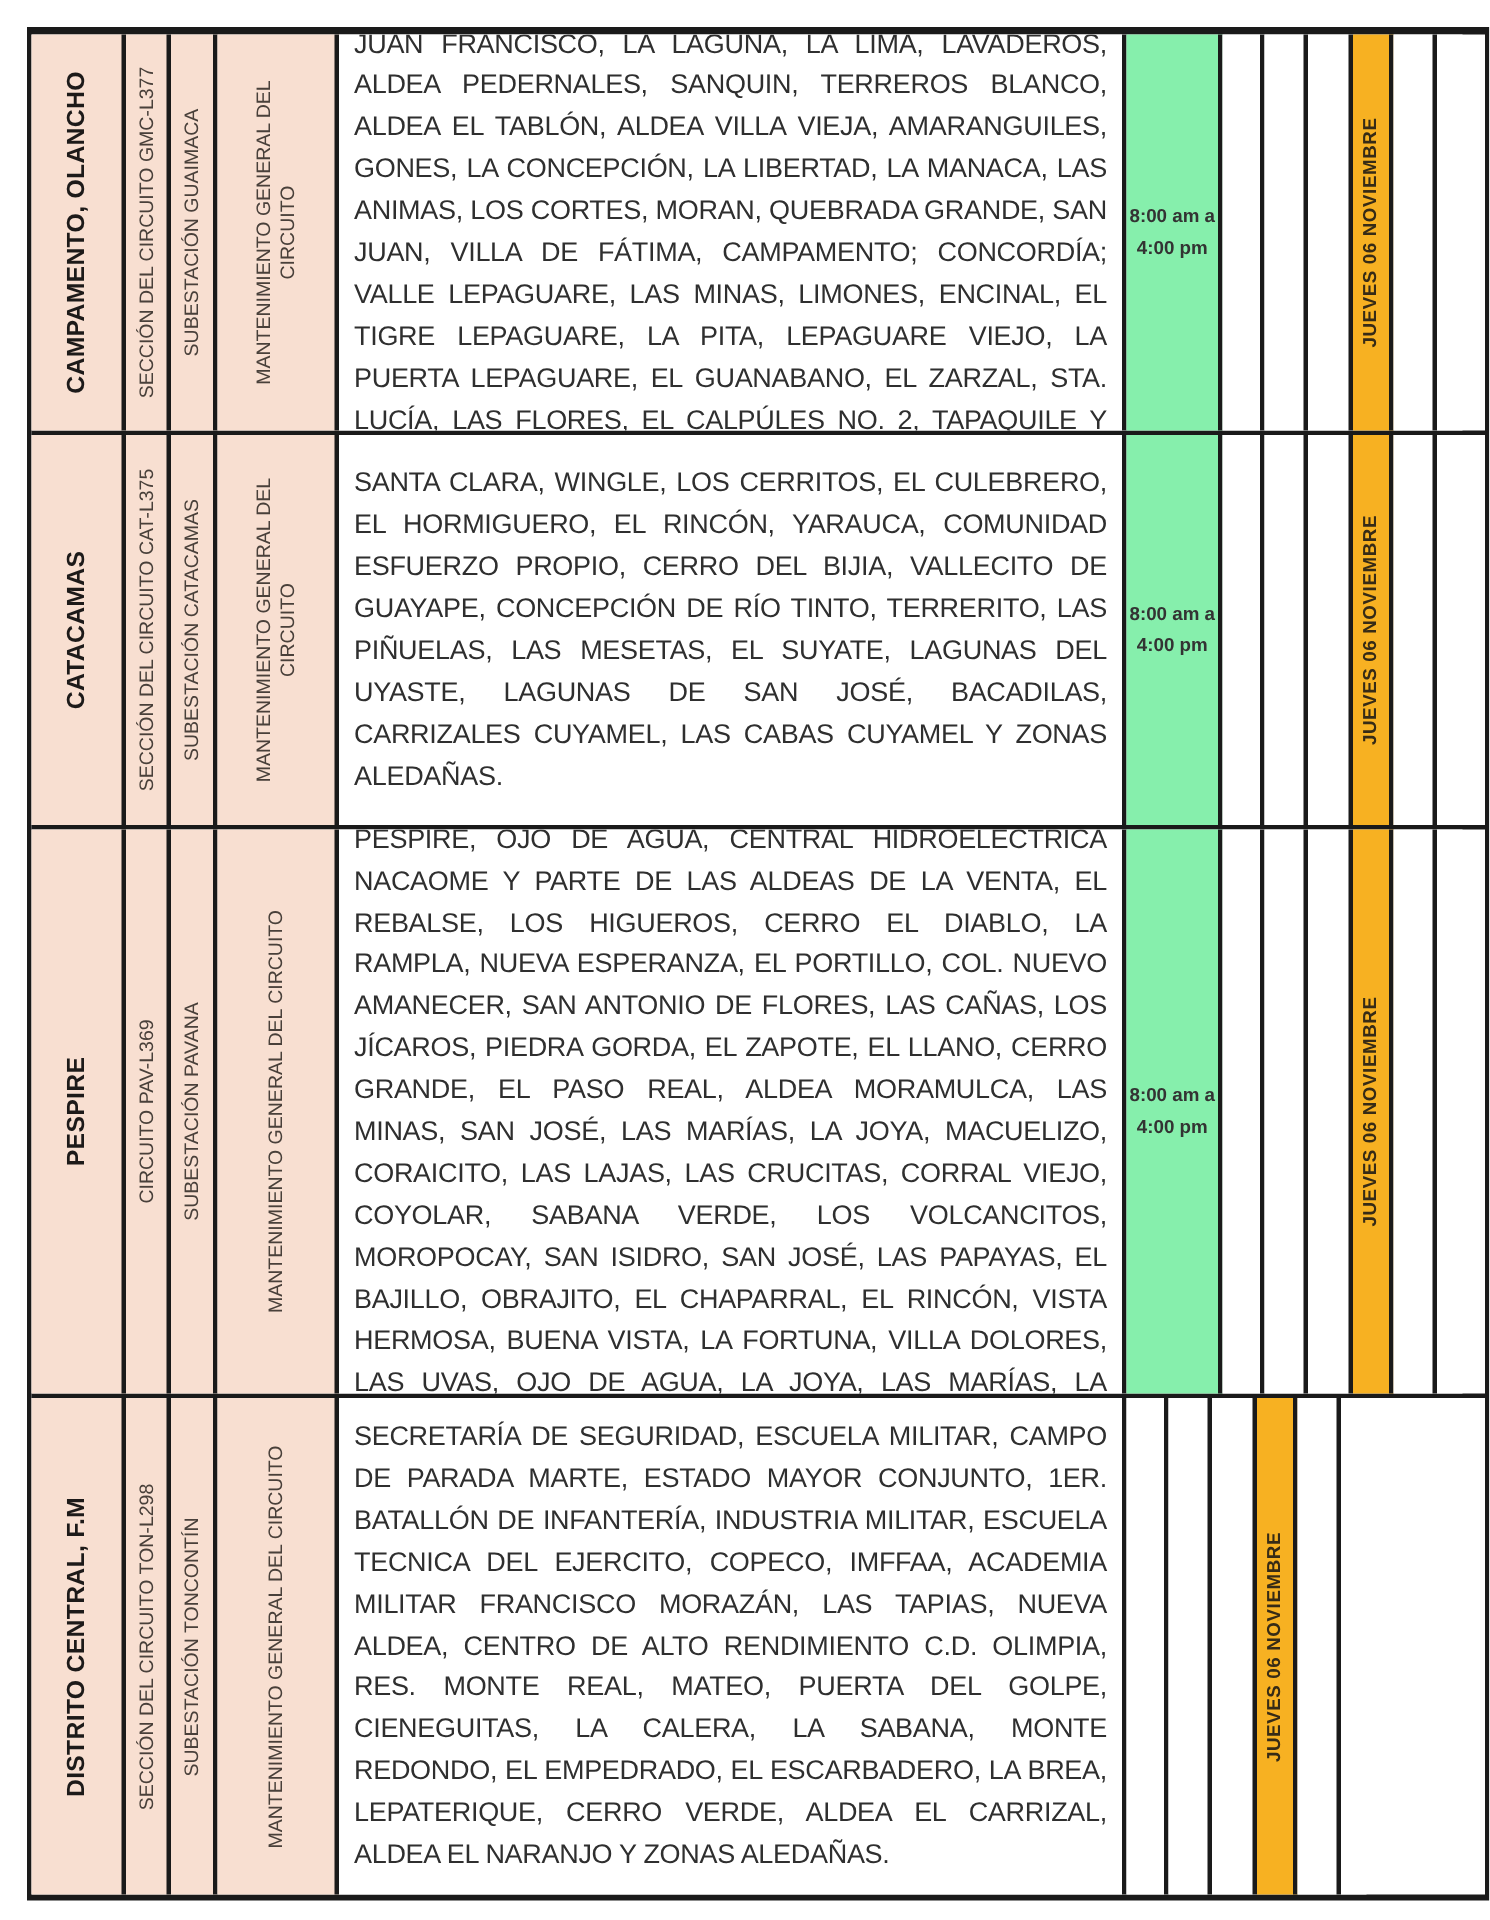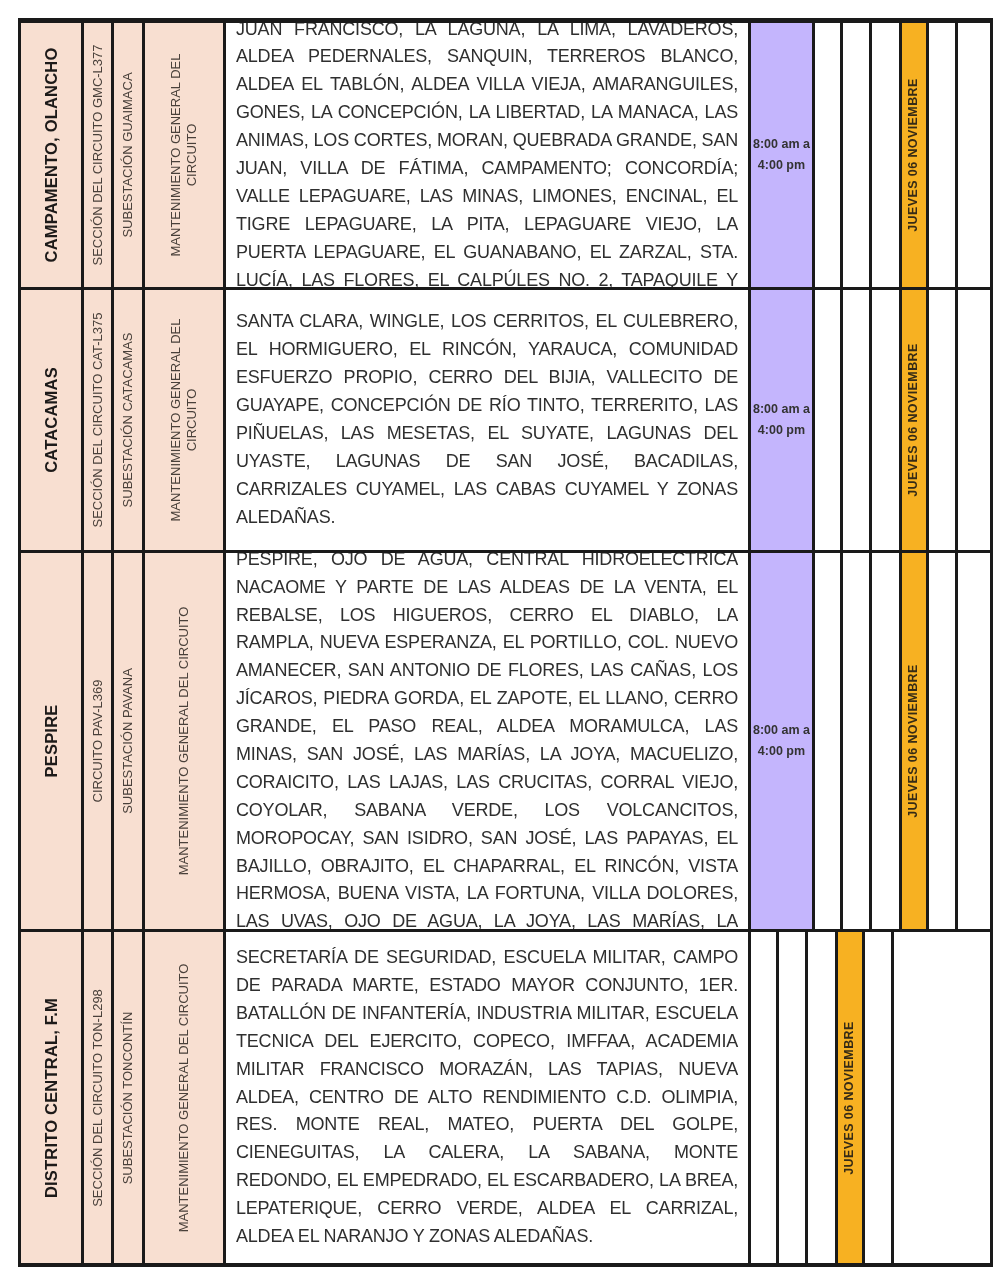--- a/index.html
+++ b/index.html
@@ -39,21 +39,21 @@
     border-right: 3px solid #1a1a1a;
     height: 100%;
     overflow: hidden;
   }
   .cell:last-child { border-right: none; }
   .c-loc   { width: 63px;  background: #F8DFD1; }
   .c-cir   { width: 30px;  background: #F8DFD1; }
   .c-sub   { width: 31px;  background: #F8DFD1; }
   .c-man   { width: 81px;  background: #F8DFD1; }
   .c-areas { width: 525px; background: #ffffff; display: flex; align-items: center; padding: 0 10px; }
-  .c-time  { width: 64px;  background: #c4b5fd; display: flex; align-items: center; justify-content: center; }
+  .c-time  { width: 64px;  background: #86efac; display: flex; align-items: center; justify-content: center; }
   .c-n1 { width: 28px; background: #ffffff; }
   .c-n2 { width: 29px; background: #ffffff; }
   .c-n3 { width: 30px; background: #ffffff; }
   .c-date { width: 27px; background: #F7B122; }
   .c-n4 { width: 29px; background: #ffffff; }
   .c-n5 { width: 17px; background: #ffffff; }
 
   .vtext {
     position: absolute;
     left: 50%; top: 50%;

